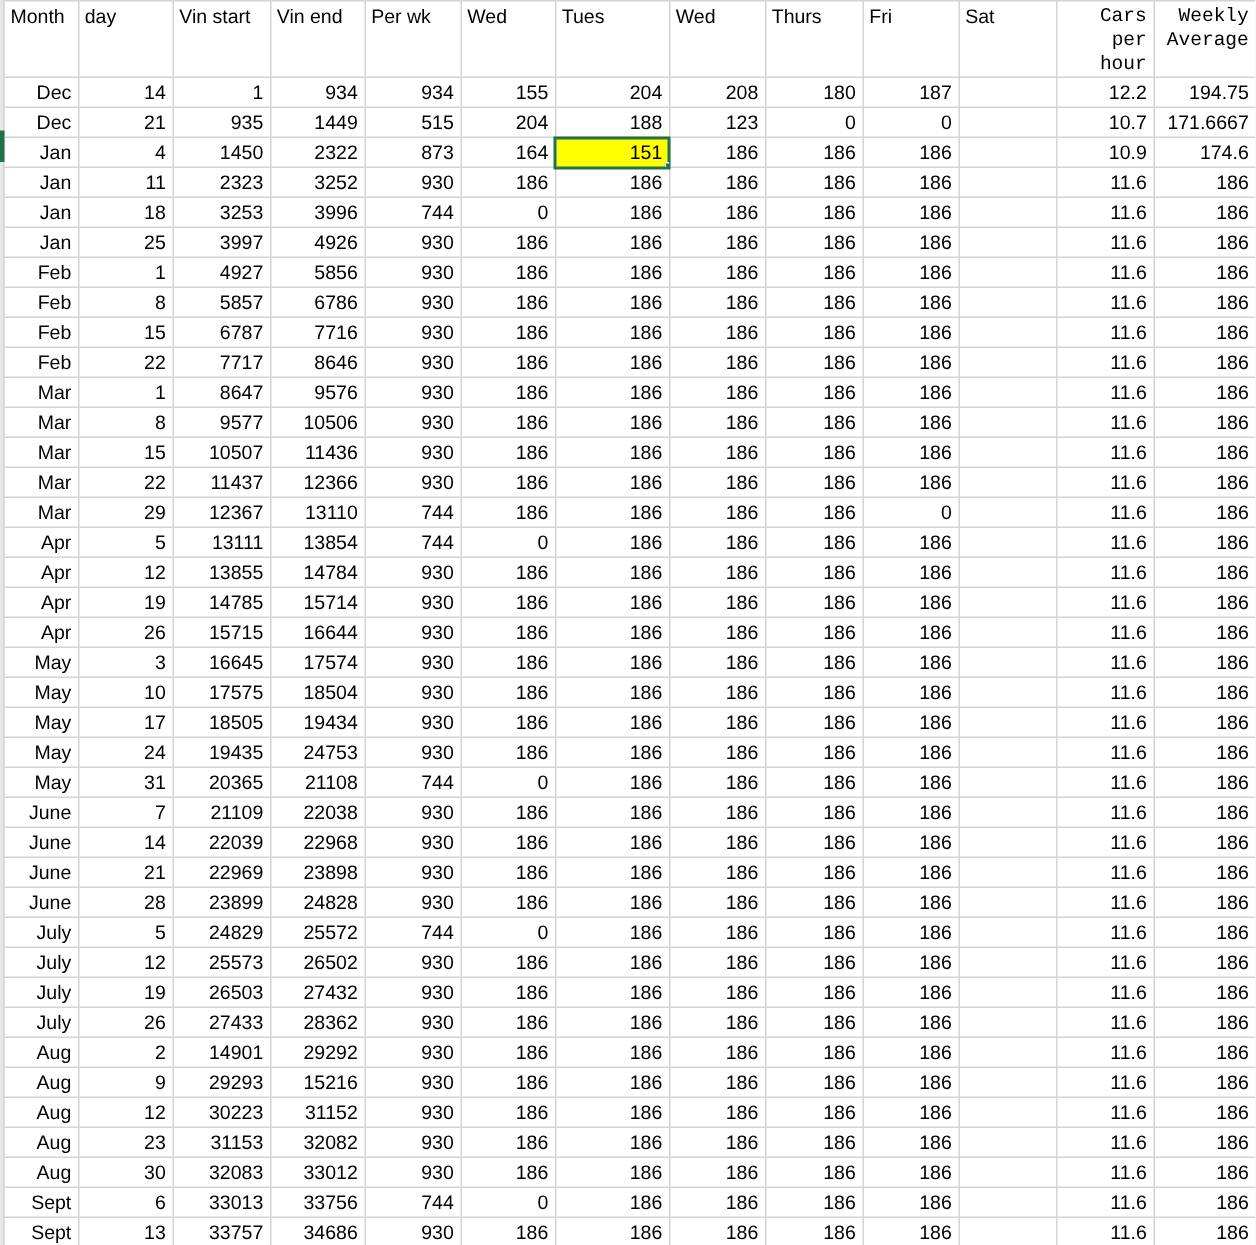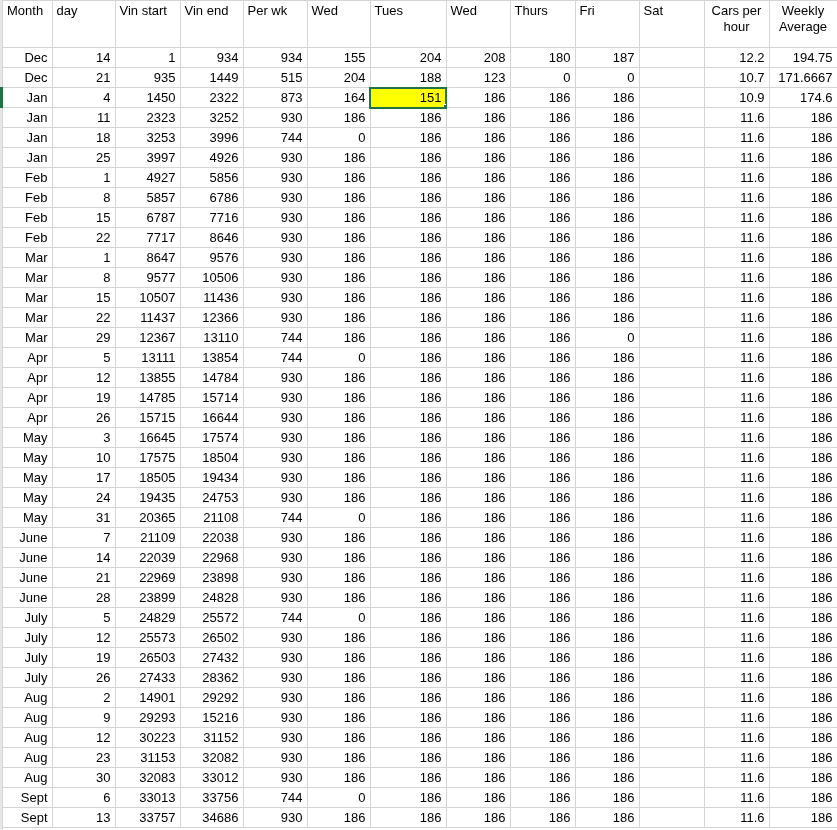--- a/index.html
+++ b/index.html
@@ -52,21 +52,21 @@
   }
   table.grid th {
     height: 47px;
     font-weight: normal;
     text-align: left;
     vertical-align: top;
     padding: 2px 3px 0 4px;
     line-height: 16px;
     white-space: normal;
   }
-  table.grid th.right { text-align: center; padding-right: 4px; }
+  table.grid th.right { text-align: right; padding-right: 4px; font-family: Liberation Mono, monospace; }
   table.grid td {
     height: 20px;
     text-align: right;
     padding: 0 4px 0 2px;
     line-height: 19px;
     vertical-align: middle;
   }
   td.selected {
     position: relative;
     background: var(--highlight);

